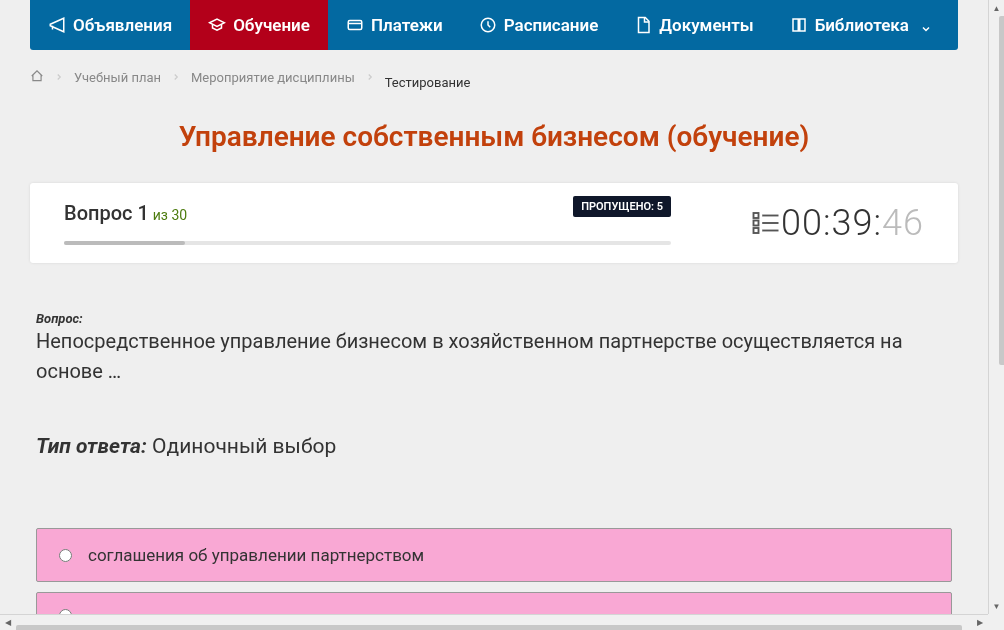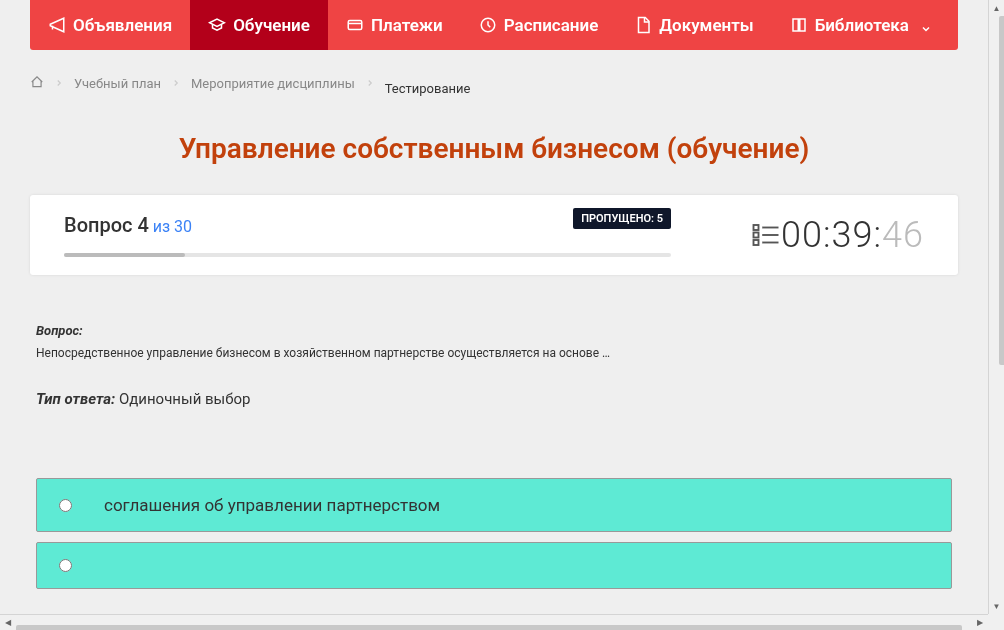--- a/index.html
+++ b/index.html
@@ -19,21 +19,21 @@
       width: 988px;
       height: 614px;
       overflow: hidden;
       position: relative;
     }
     .content-area {
       padding: 0 30px;
       width: 988px;
     }
     .nav-bar {
-      background: #ef4444;
+      background: #0369a1;
       display: flex;
       height: 50px;
       border-radius: 0 0 3px 3px;
     }
     .nav-item {
       display: flex;
       align-items: center;
       padding: 0 18px;
       color: #fff;
       font-size: 17px;
@@ -52,21 +52,21 @@
       justify-content: center;
     }
     .chevron {
       margin-left: 4px;
       width: 12px;
       height: 12px;
     }
     .breadcrumb {
       display: flex;
       align-items: center;
-      padding: 20px 0;
+      padding: 14px 0;
       color: #888;
       font-size: 13px;
       gap: 10px;
     }
     .breadcrumb a {
       color: #888;
       text-decoration: none;
       cursor: pointer;
     }
     .breadcrumb-sep {
@@ -94,22 +94,22 @@
     }
     .question-progress {
       flex: 1;
     }
     .question-number {
       font-size: 20px;
       color: #333;
       font-weight: 500;
     }
     .question-total {
-      font-size: 16px;
-      color: #3b82f6;
+      font-size: 14px;
+      color: #4d7c0f;
     }
     .progress-bar {
       width: 100%;
       height: 4px;
       background: #e5e5e5;
       border-radius: 2px;
       margin-top: 14px;
       position: relative;
     }
     .progress-fill {
@@ -151,50 +151,49 @@
     .question-body {
       padding: 48px 6px 0 6px;
     }
     .question-label {
       font-style: italic;
       font-weight: 700;
       color: #333;
       font-size: 13px;
     }
     .question-text {
-      font-size: 12px;
-      color: #333;
-      margin-top: 6px;
+      font-size: 20px;
+      color: #333;
       line-height: 1.5;
     }
     .answer-type-row {
-      margin-top: 28px;
-      font-size: 15px;
+      margin-top: 48px;
+      font-size: 21px;
     }
     .answer-type-label {
       font-style: italic;
       font-weight: 700;
       color: #333;
     }
     .answer-type-value {
       color: #333;
     }
     .answers {
       margin-top: 70px;
     }
     .answer-option {
       border: 1px solid #999;
       border-radius: 2px;
       padding: 16px 22px;
       margin-bottom: 10px;
       display: flex;
       align-items: center;
-      gap: 32px;
-      cursor: pointer;
-      background: #5eead4;
+      gap: 16px;
+      cursor: pointer;
+      background: #f9a8d4;
       font-size: 17px;
       color: #333;
     }
     .answer-option input[type="radio"] {
       width: 13px;
       height: 13px;
       cursor: pointer;
     }
     
     
@@ -354,21 +353,21 @@
       </span>
       <span class="breadcrumb-current">Тестирование</span>
     </div>
 
     <h1 class="page-title">Управление собственным бизнесом (обучение)</h1>
 
     <div class="quiz-header">
       <div class="question-progress">
         <div style="display:flex;align-items:baseline;justify-content:space-between;">
           <div>
-            <span class="question-number">Вопрос 4</span>
+            <span class="question-number">Вопрос 1</span>
             <span class="question-total">из 30</span>
           </div>
           <span class="skipped-badge">ПРОПУЩЕНО: 5</span>
         </div>
         <div class="progress-bar">
           <div class="progress-fill"></div>
         </div>
       </div>
       <div class="nav-list-icon">
         <svg viewBox="0 0 24 24" width="30" height="30" fill="none" stroke="#555" stroke-width="1.5">

